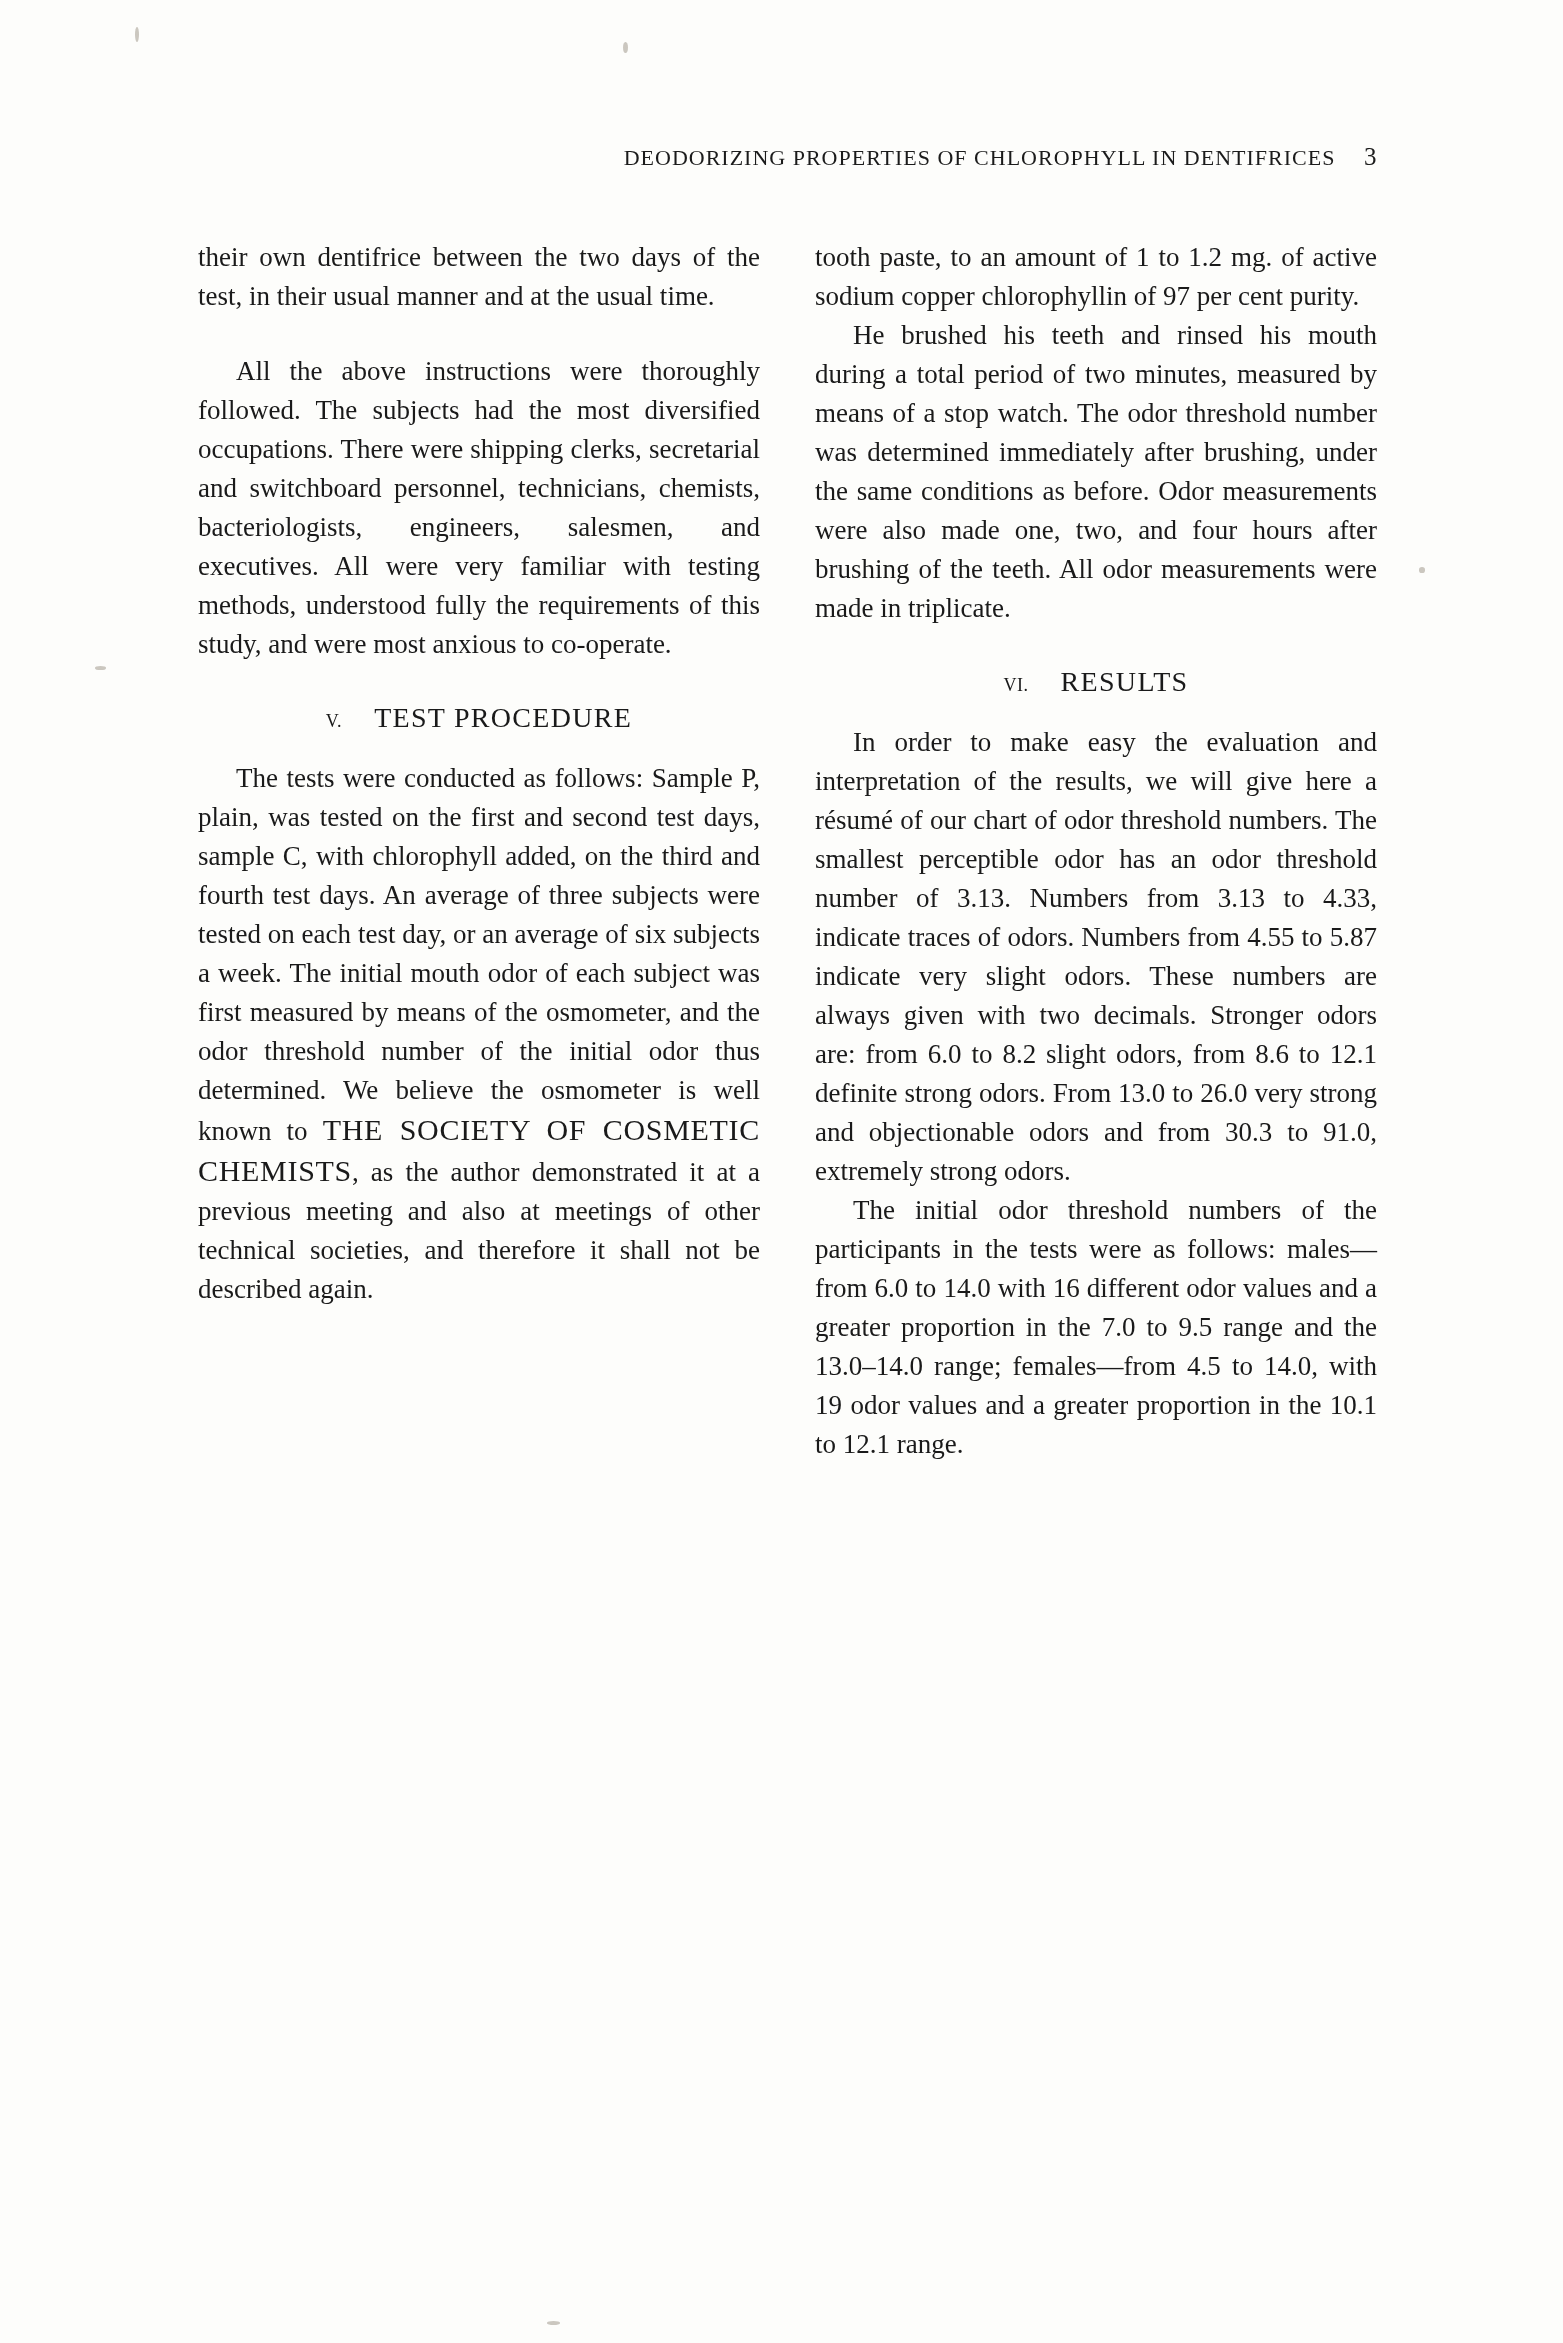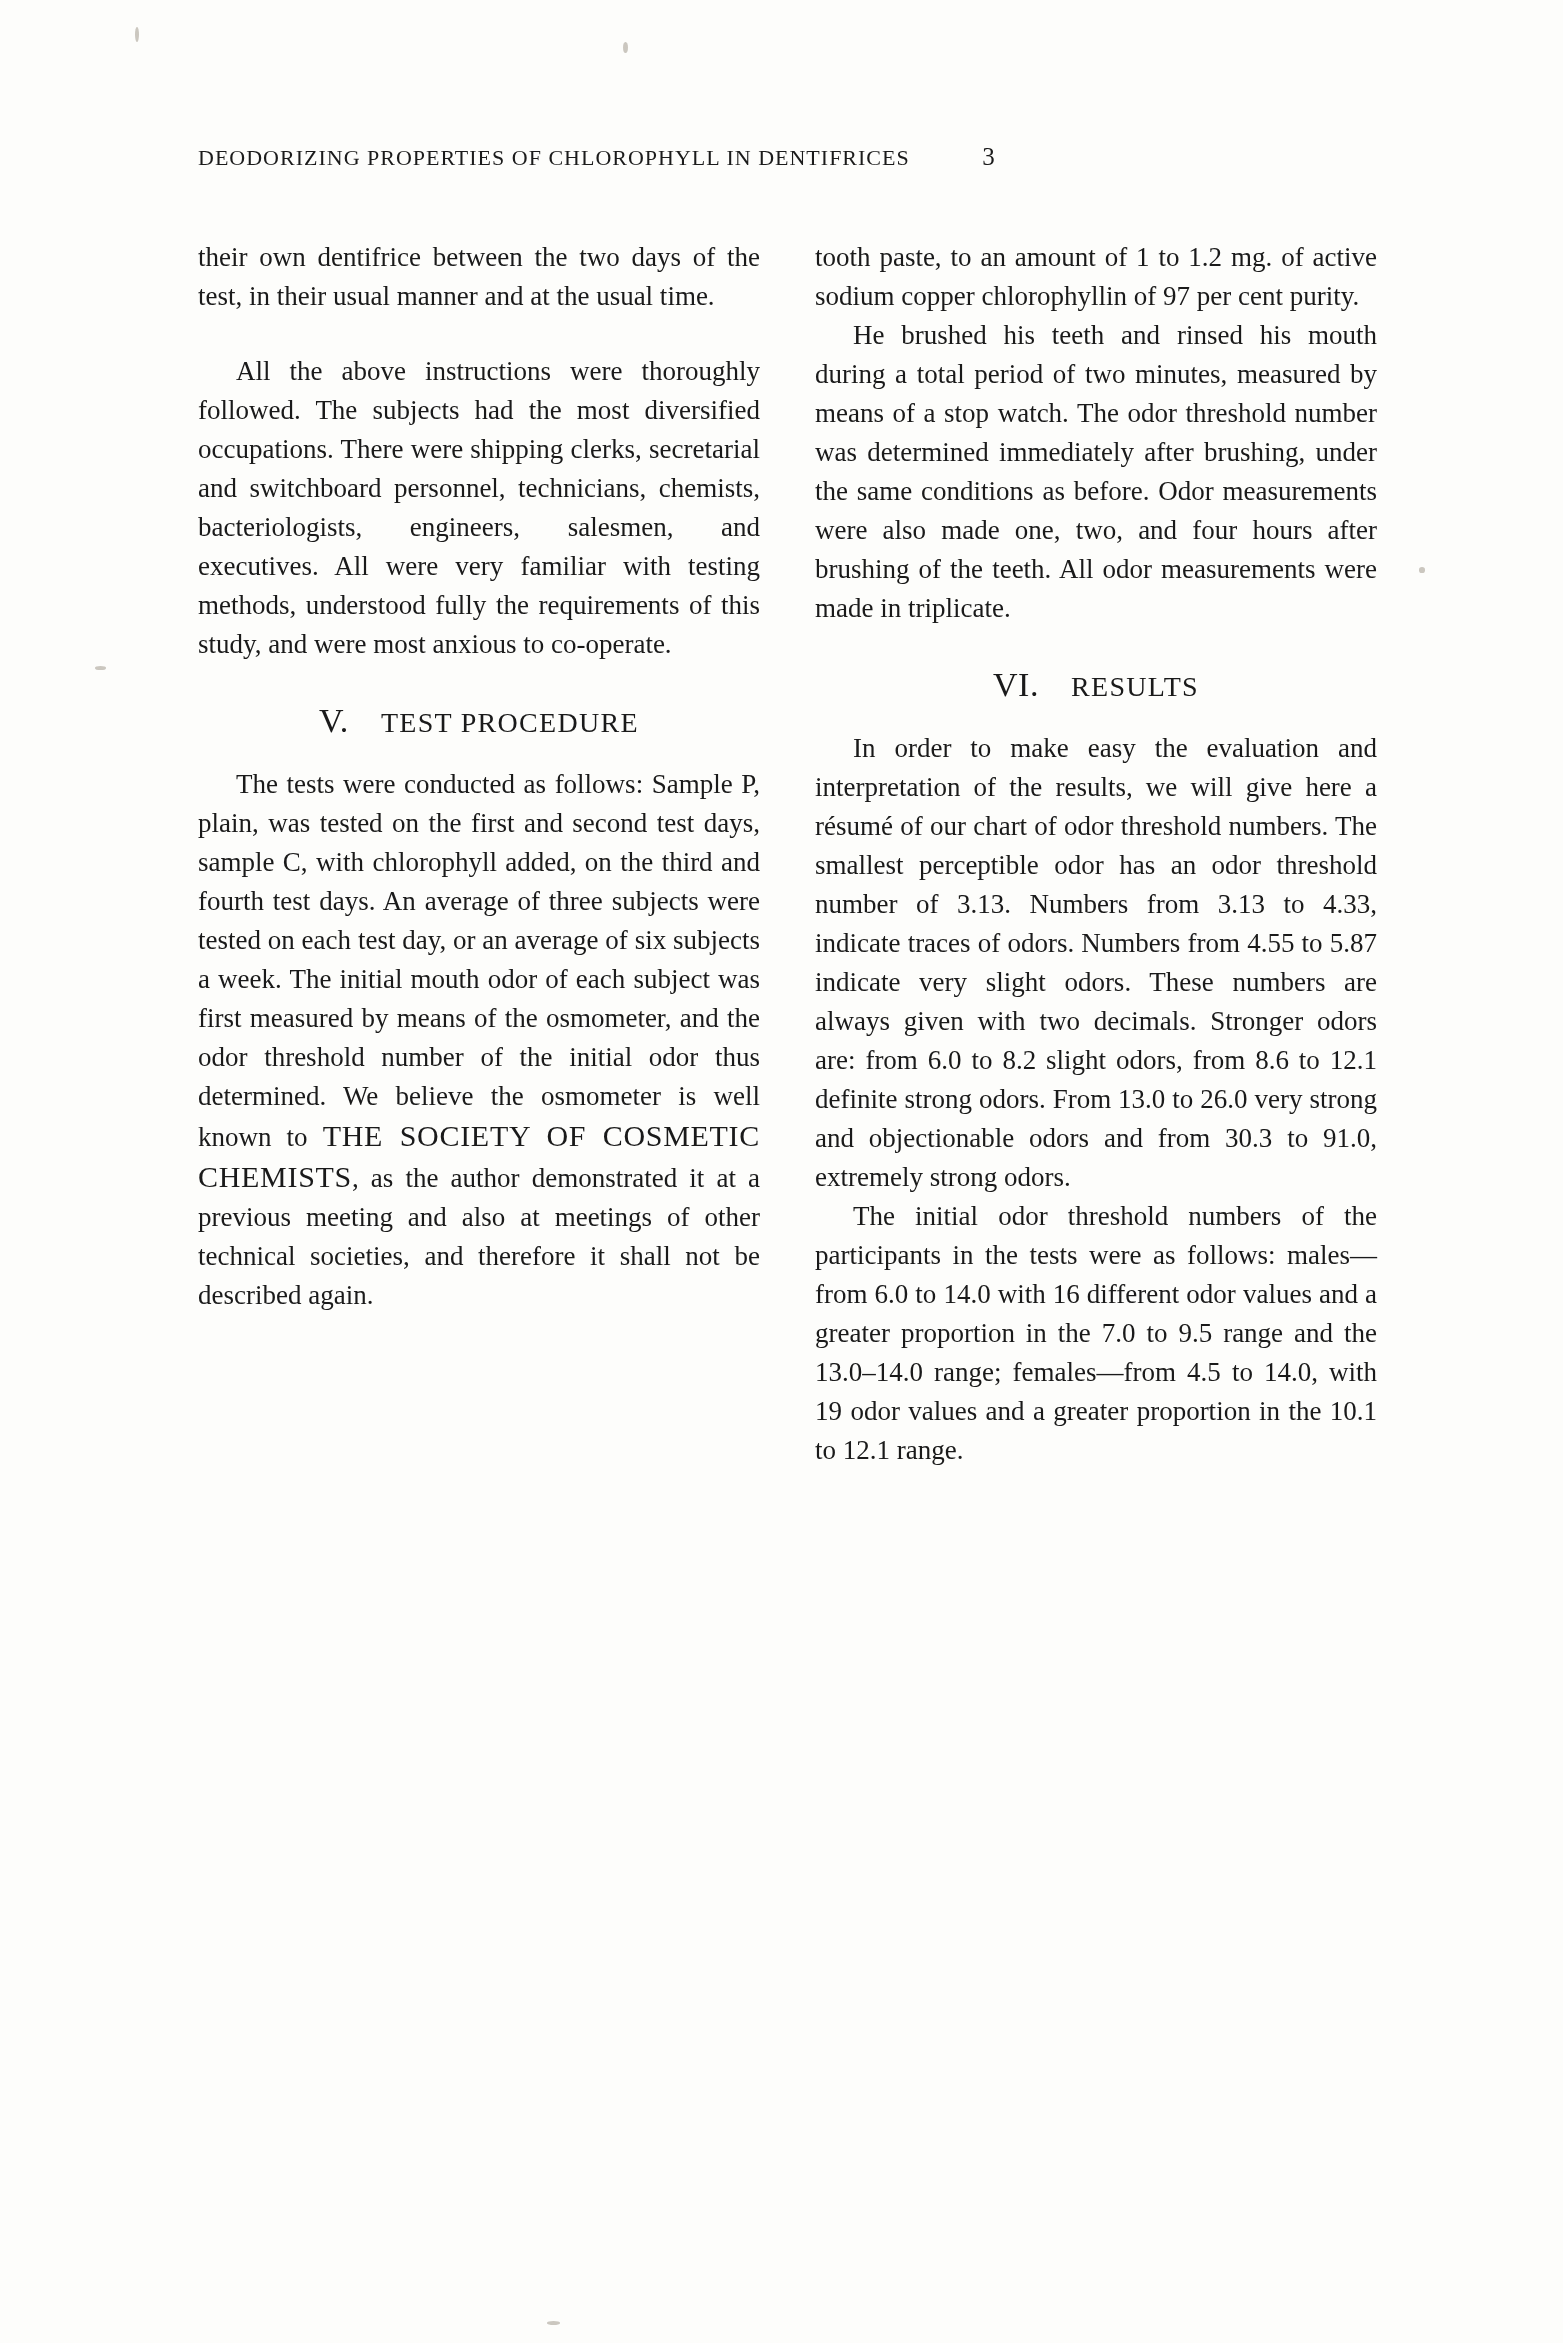--- a/index.html
+++ b/index.html
@@ -23,26 +23,25 @@
   }
   .content {
     position: absolute;
     left: 198px;
     top: 143px;
     width: 1179px;
   }
   .running-head {
     display: flex;
     align-items: baseline;
-    justify-content: flex-start;
+    justify-content: flex-end;
     font-size: 24px;
     letter-spacing: 0.6px;
     color: #1b1b1b;
     margin-bottom: 46px;
-    gap: 44px;
   }
   .running-head .rh-title {
     font-variant: small-caps;
     text-transform: uppercase;
     font-size: 22px;
     letter-spacing: 1px;
     white-space: nowrap;
   }
   .running-head .rh-page {
     font-size: 25px;
@@ -79,21 +78,21 @@
     font-size: 27px;
     letter-spacing: 0.8px;
     margin: 38px 0 25px 0;
   }
   .section-head .sc {
     font-size: 28px;
     text-transform: uppercase;
     letter-spacing: 1.3px;
   }
   .section-head .num {
-    font-size: 34px;
+    font-size: 18px;
     letter-spacing: 0.5px;
   }
   .smallcaps {
     font-size: 30px;
     text-transform: uppercase;
     letter-spacing: 0.7px;
   }
   .speck {
     position: absolute;
     background: #b9b4ab;

